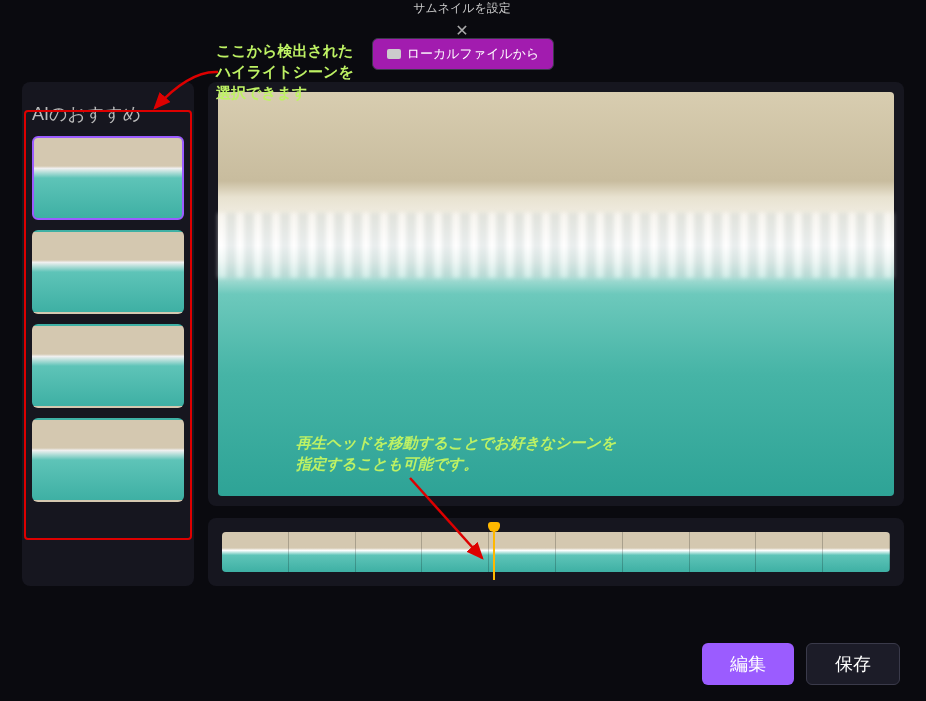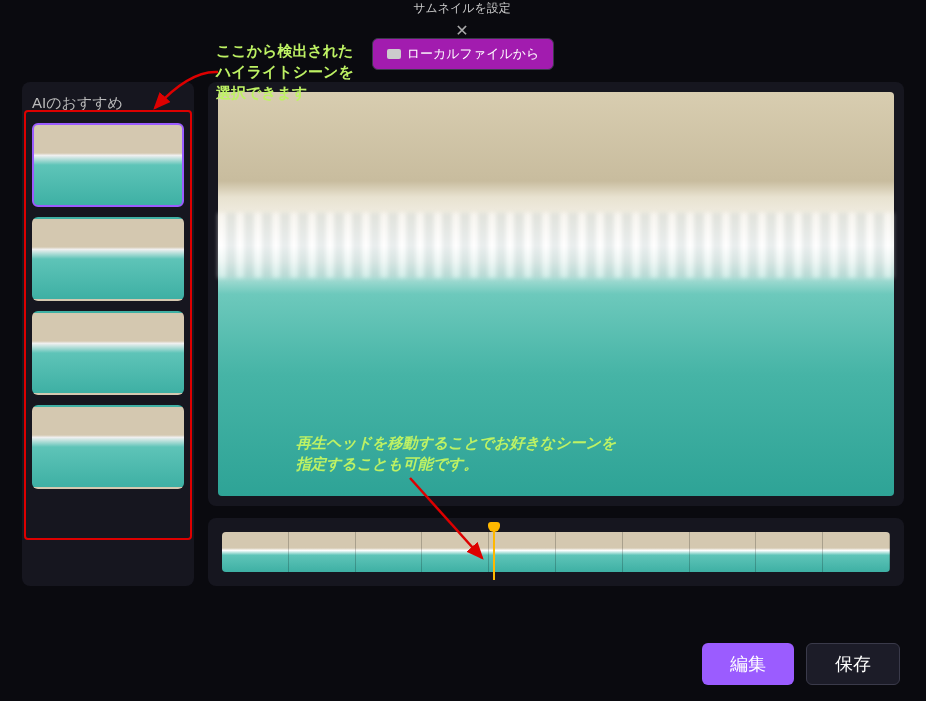--- a/index.html
+++ b/index.html
@@ -76,23 +76,24 @@
   gap: 14px;
   position: relative;
 }
 .sidebar {
   width: 172px;
   background: #16161f;
   border-radius: 8px;
   padding: 12px 10px;
 }
 .sidebar-title {
-  font-size: 15px;
+  font-size: 18px;
   color: #bbb;
   margin-bottom: 10px;
+  margin-top: 8px;
 }
 .thumb {
   width: 100%;
   height: 84px;
   border-radius: 6px;
   margin-bottom: 10px;
   background: linear-gradient(to bottom, #d4c8b0 0%, #d4c8b0 35%, #f0f0f0 38%, #5ec4b8 50%, #3eb0a4 100%);
   cursor: pointer;
   border: 2px solid transparent;
 }

